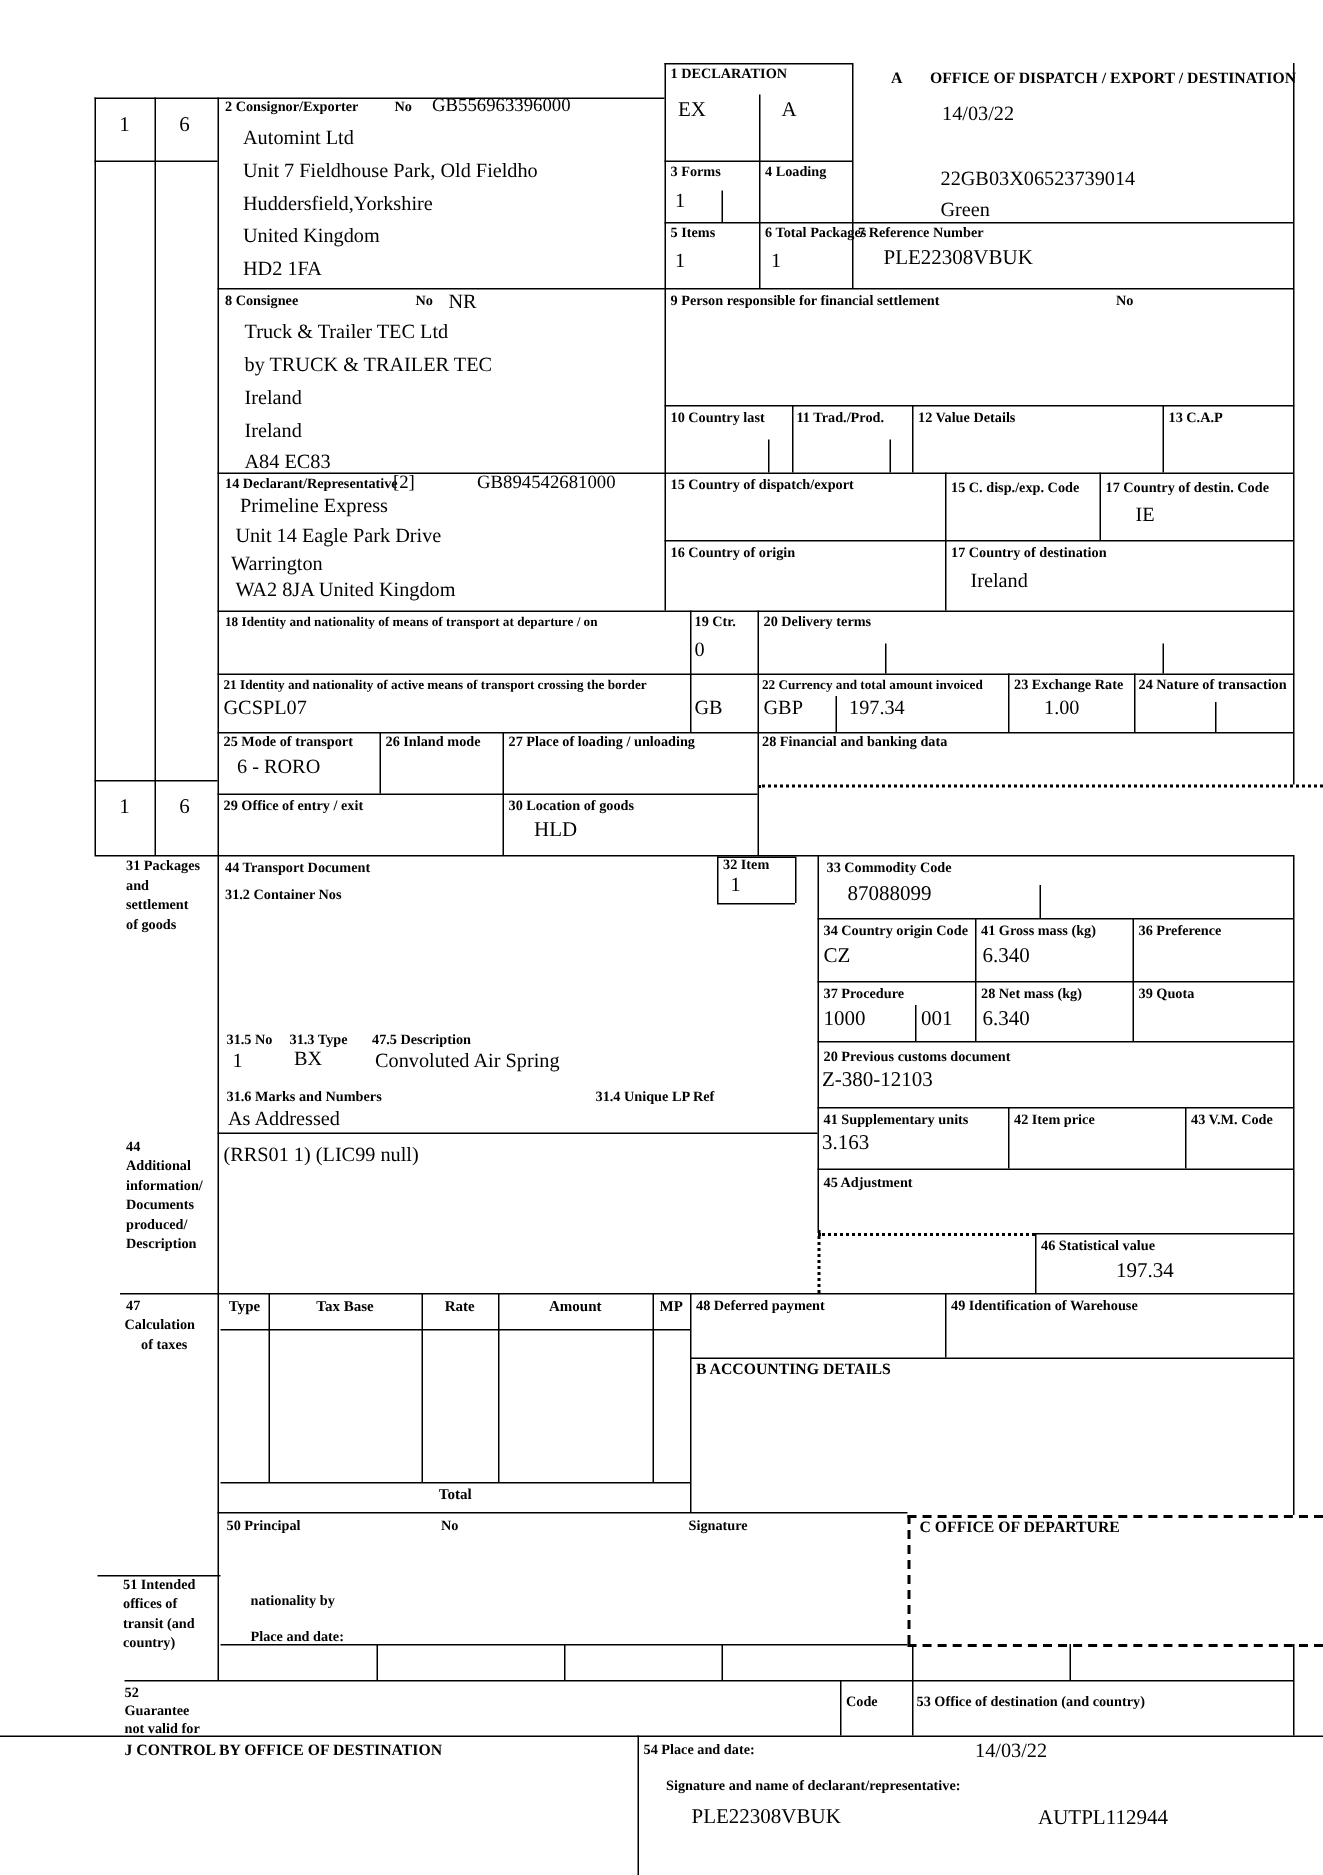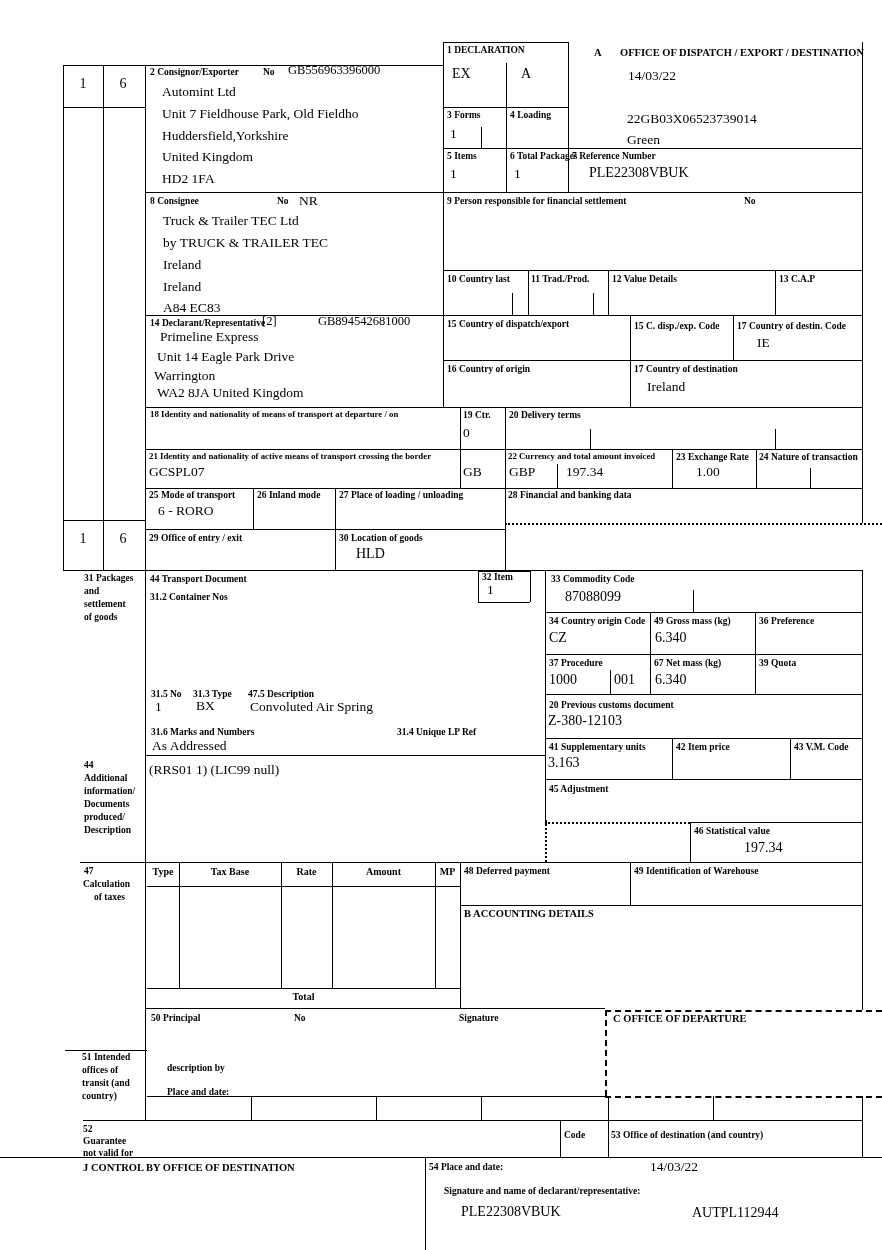--- a/index.html
+++ b/index.html
@@ -115,27 +115,27 @@
   <div class="t lbl" style="left:84px;top:612px">of goods</div>
   <div class="t lbl" style="left:150px;top:574px">44 Transport Document</div>
   <div class="t lbl" style="left:150px;top:592px">31.2 Container Nos</div>
   <div class="t lbl" style="left:482px;top:572px">32 Item</div>
   <div class="t val" style="left:487px;top:582px">1</div>
 
   <div class="t lbl" style="left:551px;top:574px">33 Commodity Code</div>
   <div class="t v14" style="left:565px;top:589px">87088099</div>
   <div class="t lbl" style="left:549px;top:616px">34 Country origin Code</div>
   <div class="t v14" style="left:549px;top:630px">CZ</div>
-  <div class="t lbl" style="left:654px;top:616px">49 Gross mass (kg)</div>
+  <div class="t lbl" style="left:654px;top:616px">41 Gross mass (kg)</div>
   <div class="t v14" style="left:655px;top:630px">6.340</div>
   <div class="t lbl" style="left:759px;top:616px">36 Preference</div>
   <div class="t lbl" style="left:549px;top:658px">37 Procedure</div>
   <div class="t v14" style="left:549px;top:672px">1000</div>
   <div class="t v14" style="left:614px;top:672px">001</div>
-  <div class="t lbl" style="left:654px;top:658px">67 Net mass (kg)</div>
+  <div class="t lbl" style="left:654px;top:658px">28 Net mass (kg)</div>
   <div class="t v14" style="left:655px;top:672px">6.340</div>
   <div class="t lbl" style="left:759px;top:658px">39 Quota</div>
   <div class="t lbl" style="left:549px;top:700px">20 Previous customs document</div>
   <div class="t v14" style="left:548px;top:713px">Z-380-12103</div>
   <div class="t lbl" style="left:549px;top:742px">41 Supplementary units</div>
   <div class="t v14" style="left:548px;top:755px">3.163</div>
   <div class="t lbl" style="left:676px;top:742px">42 Item price</div>
   <div class="t lbl" style="left:794px;top:742px">43 V.M. Code</div>
   <div class="t lbl" style="left:549px;top:784px">45 Adjustment</div>
   <div class="t lbl" style="left:694px;top:826px">46 Statistical value</div>
@@ -169,21 +169,21 @@
   <div class="t th" style="left:435px;top:866px;width:25px">MP</div>
   <div class="t th" style="left:147px;top:991px;width:313px">Total</div>
 
   <div class="t lbl" style="left:464px;top:866px">48 Deferred payment</div>
   <div class="t lbl" style="left:634px;top:866px">49 Identification of Warehouse</div>
   <div class="t hd" style="left:464px;top:908px">B ACCOUNTING DETAILS</div>
 
   <div class="t lbl" style="left:151px;top:1013px">50 Principal</div>
   <div class="t lbl" style="left:294px;top:1013px">No</div>
   <div class="t lbl" style="left:459px;top:1013px">Signature</div>
-  <div class="t lbl" style="left:167px;top:1063px">description by</div>
+  <div class="t lbl" style="left:167px;top:1063px">nationality by</div>
   <div class="t lbl" style="left:167px;top:1087px">Place and date:</div>
   <div class="t lbl" style="left:82px;top:1052px">51 Intended</div>
   <div class="t lbl" style="left:82px;top:1065px">offices of</div>
   <div class="t lbl" style="left:82px;top:1078px">transit (and</div>
   <div class="t lbl" style="left:82px;top:1091px">country)</div>
   <div class="t hd" style="left:613px;top:1013px">C OFFICE OF DEPARTURE</div>
 
   <div class="t lbl" style="left:83px;top:1124px">52</div>
   <div class="t lbl" style="left:83px;top:1136px">Guarantee</div>
   <div class="t lbl" style="left:83px;top:1148px">not valid for</div>

